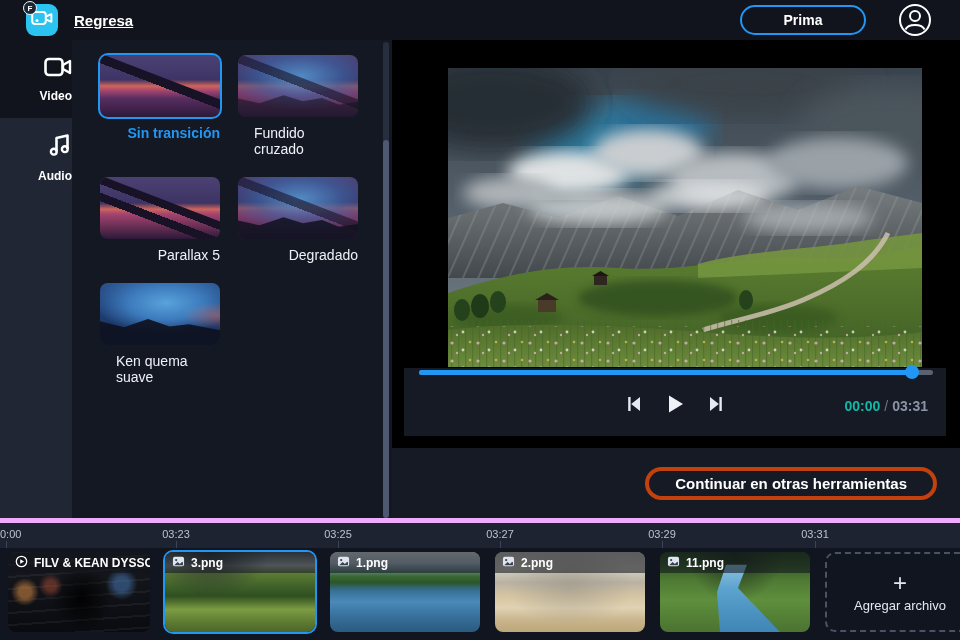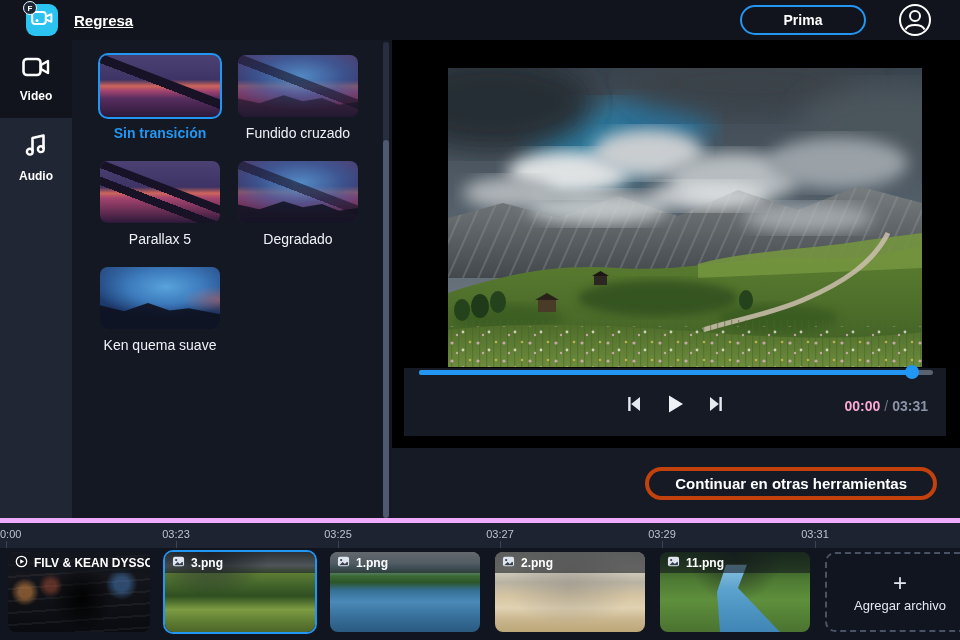--- a/index.html
+++ b/index.html
@@ -19,30 +19,30 @@
   #back-link { margin-left:16px; font-size:15px; font-weight:600; color:#fff;
                text-decoration:underline; cursor:pointer; }
   #hspacer { flex:1; }
   #premium-btn { width:126px; height:30px; border-radius:16px; border:2px solid #2196f3;
                  background:transparent; color:#fff; font-size:14px; font-weight:700;
                  font-family:inherit; cursor:pointer; margin-right:32px; }
   #avatar { width:34px; height:34px; margin-right:28px; cursor:pointer; display:flex; }
 
   
   #sidebar { left:0; top:40px; width:72px; height:478px; background:#202634; }
-  .side-tab { width:72px; height:78px; display:flex; flex-direction:column; align-items:center;
+  .side-tab { width:72px; height:78px; display:flex; flex-direction:column; align-items:flex-end;
               justify-content:center; gap:7px; cursor:pointer; }
   .side-tab.active { background:#11141d; }
   .side-tab .lbl { font-size:12px; font-weight:700; color:#fff; }
 
   
   #panel { left:72px; top:40px; width:320px; height:478px; background:#141823; }
   #tgrid { display:grid; grid-template-columns:120px 120px; column-gap:18px; row-gap:20px;
            padding:15px 24px 0 28px; }
-  .titem { display:flex; flex-direction:column; align-items:center; cursor:pointer; }
+  .titem { display:flex; flex-direction:column; align-items:flex-end; cursor:pointer;margin-left:16px; }
   .th { width:120px; height:62px; border-radius:8px; position:relative; overflow:hidden;
         background-color:#2a2142; }
   .titem.sel .th { box-shadow:0 0 0 2px #2196f3; }
   .tlabel { margin-top:8px; font-size:14px; font-weight:500; color:#eef1f6; }
   .titem.sel .tlabel { color:#2196f3; font-weight:600; }
 
   
   .sc-bridge { background-image:
     linear-gradient(180deg, rgba(30,20,50,0) 0%, rgba(30,20,50,0) 40%, rgba(232,110,90,.85) 50%, rgba(226,80,120,.6) 58%, rgba(96,44,96,.6) 70%, rgba(40,24,56,.95) 100%),
     linear-gradient(180deg,#4c4173 0%,#3b3162 48%,#5c2f5c 100%); }
@@ -96,21 +96,21 @@
   #controls { position:absolute; left:12px; top:328px; width:542px; height:68px; background:#151a25; }
   #progress { position:absolute; left:15px; right:13px; top:2px; height:5px; background:#5a6170;
               border-radius:3px; cursor:pointer; }
   #progress-fill { position:absolute; left:0; top:0; bottom:0; width:96%; background:#2196f3; border-radius:3px; }
   #progress-handle { position:absolute; top:-5px; left:96%; width:14px; height:14px; margin-left:-7px;
                      border-radius:50%; background:#2196f3; cursor:pointer; }
   #ctrl-row { position:absolute; left:0; right:0; top:26px; display:flex; justify-content:center;
               align-items:center; gap:22px; }
   .pbtn { background:none; border:none; cursor:pointer; display:flex; padding:0; }
   #time { position:absolute; right:18px; top:30px; font-size:14px; font-weight:700; }
-  #time .cur { color:#f9a8d4; }
+  #time .cur { color:#14b8a6; }
   #time .sep { color:#6c7689; font-weight:400; padding:0 4px; }
   #time .dur { color:#8b94a7; }
 
   
   #actions { left:392px; top:448px; width:568px; height:70px; background:#151a25;
              display:flex; align-items:center; justify-content:flex-end; gap:17px; padding-right:23px; }
   .pill { height:33px; border-radius:17px; font-family:inherit; font-size:15px; font-weight:700;
           color:#fff; cursor:pointer; }
   #continue-btn { background:transparent; border:4px solid #c2410c; padding:0 26px; }
   #export-btn { background:#2196f3; border:none; padding:0 30px; }

